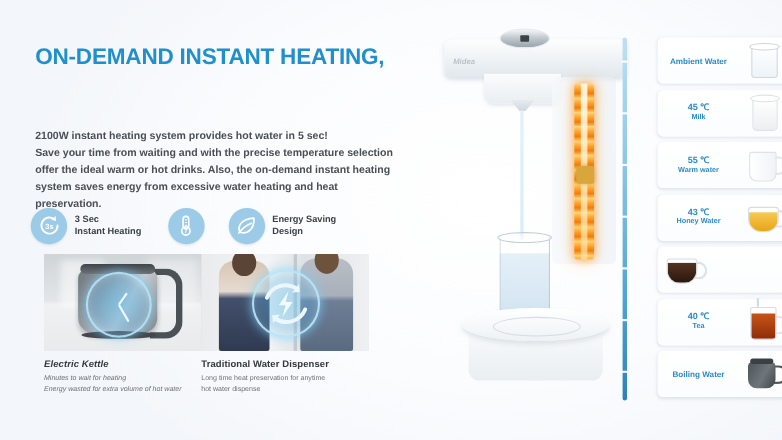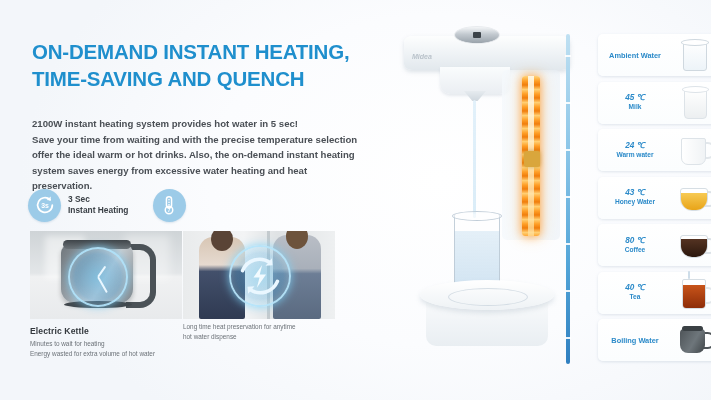--- a/index.html
+++ b/index.html
@@ -41,21 +41,21 @@
     box-shadow:0 1px 2px rgba(120,160,190,.25);
   }
   .feat-lbl{
     margin-left:7px;color:#3b4147;font-size:8.4px;font-weight:bold;
     line-height:1.32;white-space:pre-line;
   }
   .sp1{width:24px;} .sp2{width:22px;}
 
   
   .cmp{position:absolute;top:231px;width:152px;}
-  #cmp-kettle{left:30px;}
+  #cmp-kettle{left:40px;font-style:italic;}
   #cmp-disp{left:183px;}
   .cmp-photo{
     position:relative;width:152px;height:88px;overflow:hidden;
     background:#dfe2e4;
   }
   .cmp-title{
     margin-top:7px;color:#33383d;font-size:8.6px;font-weight:bold;
     letter-spacing:.1px;
   }
   .cmp-sub{
@@ -157,21 +157,21 @@
   .rail-tick{position:absolute;left:565px;width:6px;height:2px;background:#ffffff;opacity:.9;}
 
   #cards{position:absolute;left:598px;top:34px;width:124px;}
   .tcard{
     position:relative;width:124px;height:42px;margin-bottom:5.5px;
     background:linear-gradient(180deg,#ffffff 0%,#fbfdfe 100%);
     border-radius:5px;box-shadow:0 1px 3px rgba(150,170,190,.28);
     display:flex;align-items:center;
   }
   .tc-text{width:74px;text-align:center;color:#2b8ac9;}
-  .tc-temp{font-size:8.2px;font-weight:bold;line-height:1.25;font-style:italic;}
+  .tc-temp{font-size:8.2px;font-weight:bold;line-height:1.25;}
   .tc-name{font-size:6.6px;font-weight:bold;line-height:1.3;}
   .tc-single{font-size:7.4px;font-weight:bold;}
   .tc-vessel{width:50px;height:42px;position:relative;}
 
   
   .v{position:absolute;}
   .v-glass{left:11px;top:8px;width:22px;height:27px;border-radius:1px 1px 3px 3px;
     border:1.3px solid #cfd8df;background:linear-gradient(180deg,rgba(255,255,255,.6),rgba(236,243,248,.95));}
   .v-glass-rim{left:9px;top:5px;width:26px;height:5px;border-radius:50%;border:1.3px solid #cfd8df;background:#fff;}
   .v-milk{left:12px;top:7px;width:21px;height:28px;border-radius:2px 2px 4px 4px;
@@ -197,21 +197,20 @@
   .steam{position:absolute;left:16px;top:-1px;width:2px;height:8px;border-radius:2px;
     background:rgba(190,210,225,.75);}
 </style>
 </head>
 <body>
 
 <div id="stage">
 
   <div id="headline">
     <div>ON-DEMAND INSTANT HEATING,</div>
-    <div>TIME-SAVING AND QUENCH</div>
   </div>
 
   <div id="bodycopy" style="white-space:pre-line">2100W instant heating system provides hot water in 5 sec!
 Save your time from waiting and with the precise temperature selection
 offer the ideal warm or hot drinks. Also, the on-demand instant heating
 system saves energy from excessive water heating and heat
 preservation.</div>
 
   <div id="features">
     <div class="feat">
@@ -232,20 +231,30 @@
           <rect x="9.2" y="3" width="5.6" height="12" rx="2.8" fill="none" stroke="#ffffff" stroke-width="1.6"></rect>
           <circle cx="12" cy="17.4" r="4.1" fill="none" stroke="#ffffff" stroke-width="1.6"></circle>
           <line x1="11" y1="6.3" x2="13" y2="6.3" stroke="#ffffff" stroke-width="1.1"></line>
           <line x1="11" y1="9" x2="13" y2="9" stroke="#ffffff" stroke-width="1.1"></line>
           <line x1="11" y1="11.7" x2="13" y2="11.7" stroke="#ffffff" stroke-width="1.1"></line>
           <text x="12" y="19.6" font-size="6" font-weight="bold" fill="#ffffff" text-anchor="middle" font-family="Liberation Sans, sans-serif">7</text>
         </svg>
       </div>
     </div>
     <div class="sp2"></div>
+    <div class="feat">
+      <div class="feat-ico">
+        <svg width="22" height="22" viewBox="0 0 24 24" aria-hidden="true">
+          <path d="M5.6 18.4C3 14 6 5.2 19.4 4.6c.9 11.4-7.6 17-13.8 13.8z" fill="none" stroke="#ffffff" stroke-width="1.7" stroke-linejoin="round"></path>
+          <path d="M4.4 19.6C7.8 15 12.4 11.6 17 9.8" fill="none" stroke="#ffffff" stroke-width="1.5" stroke-linecap="round"></path>
+        </svg>
+      </div>
+      <div class="feat-lbl">Energy Saving
+Design</div>
+    </div>
   </div>
 
   <div class="cmp" id="cmp-kettle">
     <div class="cmp-photo">
       <div class="kitchen-bg"></div>
       <div class="kettle-handle"></div>
       <div class="kettle-body"></div>
       <div class="kettle-lid"></div>
       <div class="kettle-base"></div>
       <div class="glow-clock">
@@ -266,20 +275,21 @@
       <div class="glow-energy">
         <svg width="58" height="58" viewBox="0 0 24 24" aria-hidden="true" style="position:absolute;left:0;top:0;">
           <path d="M4.8 9.8a7.6 7.6 0 0 1 11.3-3.4" fill="none" stroke="#eaf7ff" stroke-width="1.5" stroke-linecap="round"></path>
           <path d="M16.9 4.7l.3 2.9-2.9.2z" fill="#eaf7ff"></path>
           <path d="M19.2 14.2a7.6 7.6 0 0 1-11.3 3.4" fill="none" stroke="#eaf7ff" stroke-width="1.5" stroke-linecap="round"></path>
           <path d="M7.1 19.3l-.3-2.9 2.9-.2z" fill="#eaf7ff"></path>
           <path d="M12.9 7.4l-3.6 5.2h2.5l-1.1 4.3 3.8-5.5h-2.6z" fill="#f2fbff"></path>
         </svg>
       </div>
     </div>
+    <div class="cmp-title">Traditional Water Dispenser</div>
     <div class="cmp-sub">Long time heat preservation for anytime
 hot water dispense</div>
   </div>
 
   <div id="product">
     <div class="pd-top"></div>
     <div class="pd-knob"></div>
     <div class="pd-logo">Midea</div>
     <div class="pd-neck"></div>
     <div class="pd-nozzle"></div>
@@ -322,21 +332,21 @@
         <div class="tc-name">Milk</div>
       </div>
       <div class="tc-vessel">
         <div class="v v-milk"></div>
           <div class="v v-milk-rim"></div>
       </div>
     </div>
 
     <div class="tcard">
       <div class="tc-text">
-        <div class="tc-temp">24 ℃</div>
+        <div class="tc-temp">55 ℃</div>
         <div class="tc-name">Warm water</div>
       </div>
       <div class="tc-vessel">
         <div class="v v-mug-h"></div>
           <div class="v v-mug"></div>
       </div>
     </div>
 
     <div class="tcard">
       <div class="tc-text">
@@ -345,24 +355,20 @@
       </div>
       <div class="tc-vessel">
         <div class="v v-cup-h"></div>
         <div class="v v-cup">
             <div class="v-cup-fill" style="background:linear-gradient(180deg,#f7ca54,#e8a418);"></div>
           </div>
       </div>
     </div>
 
     <div class="tcard">
-      <div class="tc-text">
-        <div class="tc-temp">80 ℃</div>
-        <div class="tc-name">Coffee</div>
-      </div>
       <div class="tc-vessel">
         <div class="v v-cup-h"></div>
         <div class="v v-cup">
             <div class="v-cup-fill" style="height:86%;background:linear-gradient(180deg,#543322,#2b170d);"></div>
           </div>
       </div>
     </div>
 
     <div class="tcard">
       <div class="tc-text">

